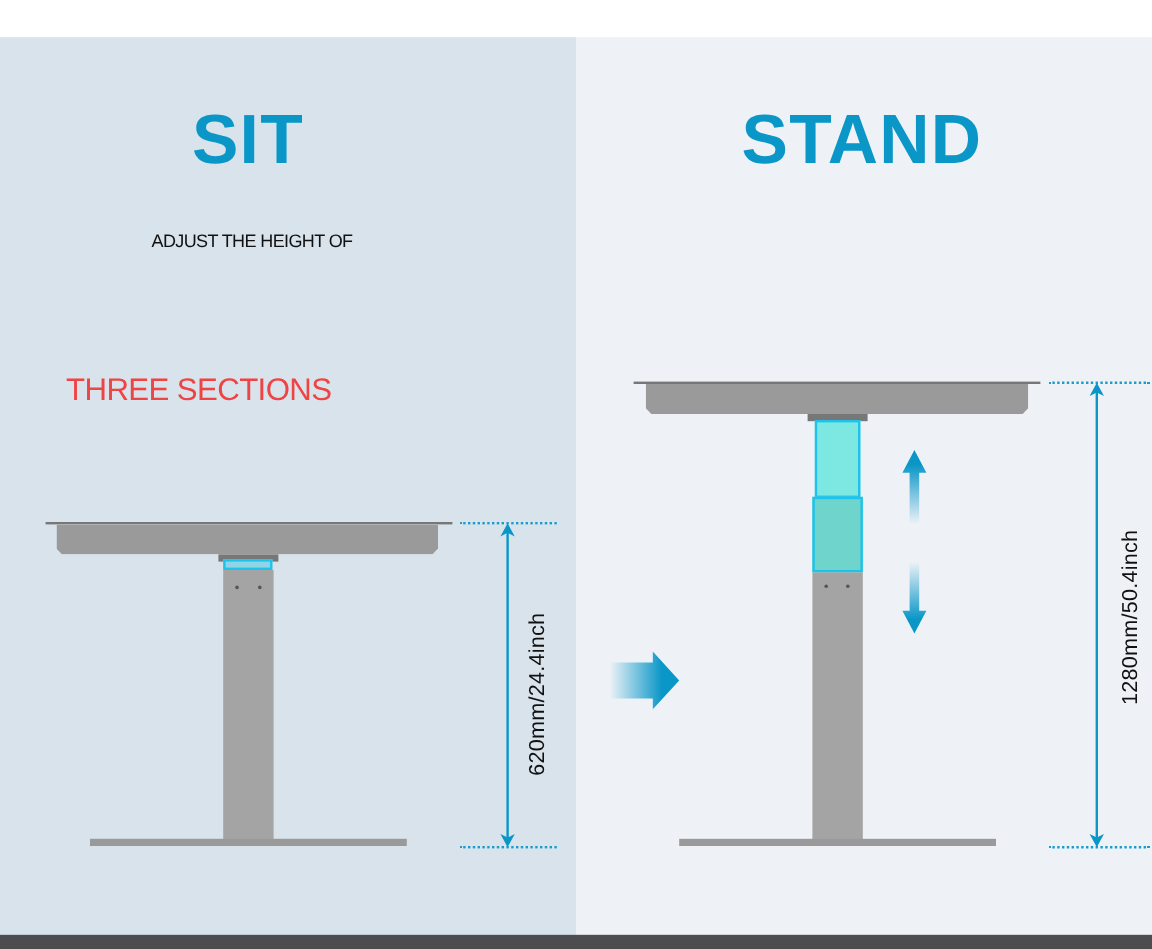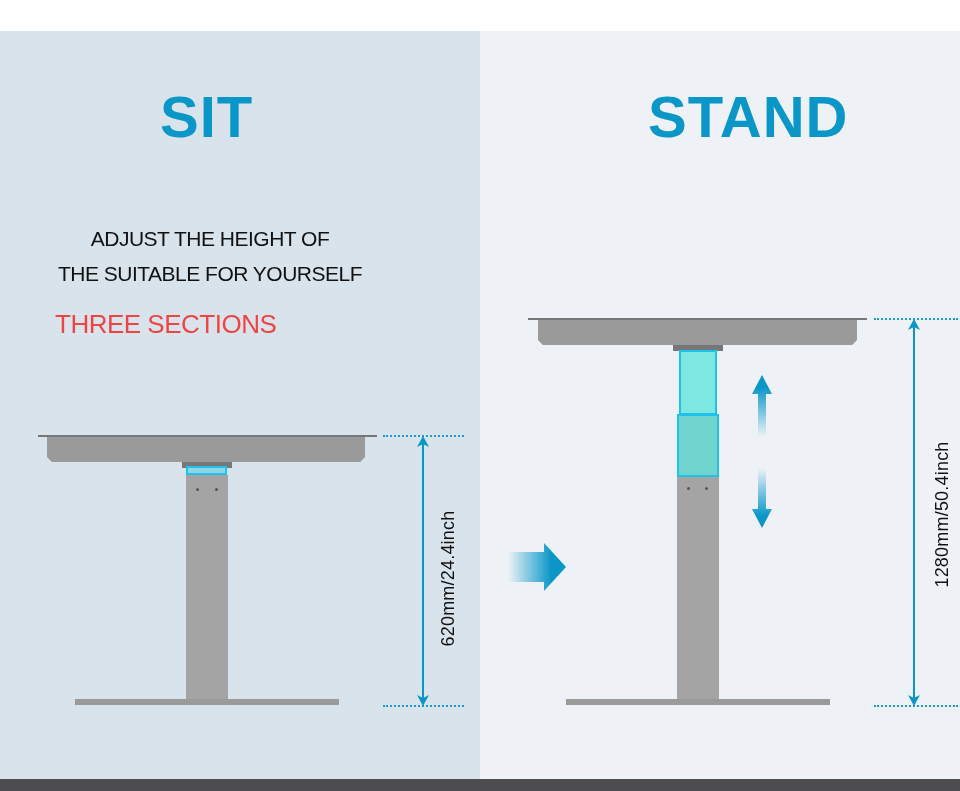--- a/index.html
+++ b/index.html
@@ -7,23 +7,23 @@
     body { position: relative; font-family: "Liberation Sans", "DejaVu Sans", sans-serif; }
 
     .panel { position: absolute; top: 31px; height: 748px; }
     .panel-sit { left: 0; width: 480px; background: #d9e3ec; }
     .panel-stand { left: 480px; width: 480px; background: #eef2f7; }
 
     .footer-bar { position: absolute; left: 0; top: 779px; width: 960px; height: 12px; background: #4d4d4f; }
 
     .title { position: absolute; font-weight: bold; color: #0a97c8; letter-spacing: 1px; line-height: 1; }
     .title-sit { left: 160px; top: 88px; font-size: 58px; text-align: center; }
-    .title-stand { left: 648px; top: 88px; font-size: 58px; }
+    .title-stand { left: 618px; top: 88px; font-size: 58px; }
 
-    .subtitle { position: absolute; color: #111; font-size: 21px; line-height: 35px; text-align: center; width: 420px; left: 0; top: 184px; letter-spacing: -0.5px; margin-top: 37px; }
+    .subtitle { position: absolute; color: #111; font-size: 15px; line-height: 35px; text-align: center; width: 420px; left: 0; top: 184px; letter-spacing: -0.5px; }
     .sections-label { position: absolute; left: 55px; top: 309px; font-size: 26px; color: #ef4444; letter-spacing: -0.5px; }
 
     .shape { position: absolute; }
     .gray-dark { background: #777777; }
     .gray { background: #9a9a9a; }
     .gray-leg { background: #a4a4a4; }
 
     .dot { position: absolute; width: 3px; height: 3px; border-radius: 50%; background: #555; }
 
     .dotted-line { position: absolute; height: 0; border-top: 2px dotted #1b9dcc; }
@@ -32,21 +32,20 @@
   </style>
 </head>
 <body>
 
 <div class="panel panel-sit"></div>
 <div class="panel panel-stand"></div>
 
 <div class="title title-sit">SIT</div>
 <div class="subtitle">
   <div>ADJUST THE HEIGHT OF</div>
-  <div>THE SUITABLE FOR YOURSELF</div>
 </div>
 <div class="sections-label">THREE SECTIONS</div>
 
 <div class="title title-stand">STAND</div>
 
 <div>
   <div class="shape gray-dark" style="left:38px;top:435px;width:339px;height:2px;"></div>
   <div class="shape gray" style="left:47px;top:437px;width:318px;height:25px;clip-path:polygon(0 0,100% 0,100% 80%,98.5% 100%,1.5% 100%,0 80%);"></div>
   <div class="shape gray-dark" style="left:182px;top:462px;width:50px;height:6px;"></div>
   <div class="shape" style="left:186px;top:466px;width:41px;height:9px;border:2px solid #1fc2ea;background:#8ed6e6;"></div>

